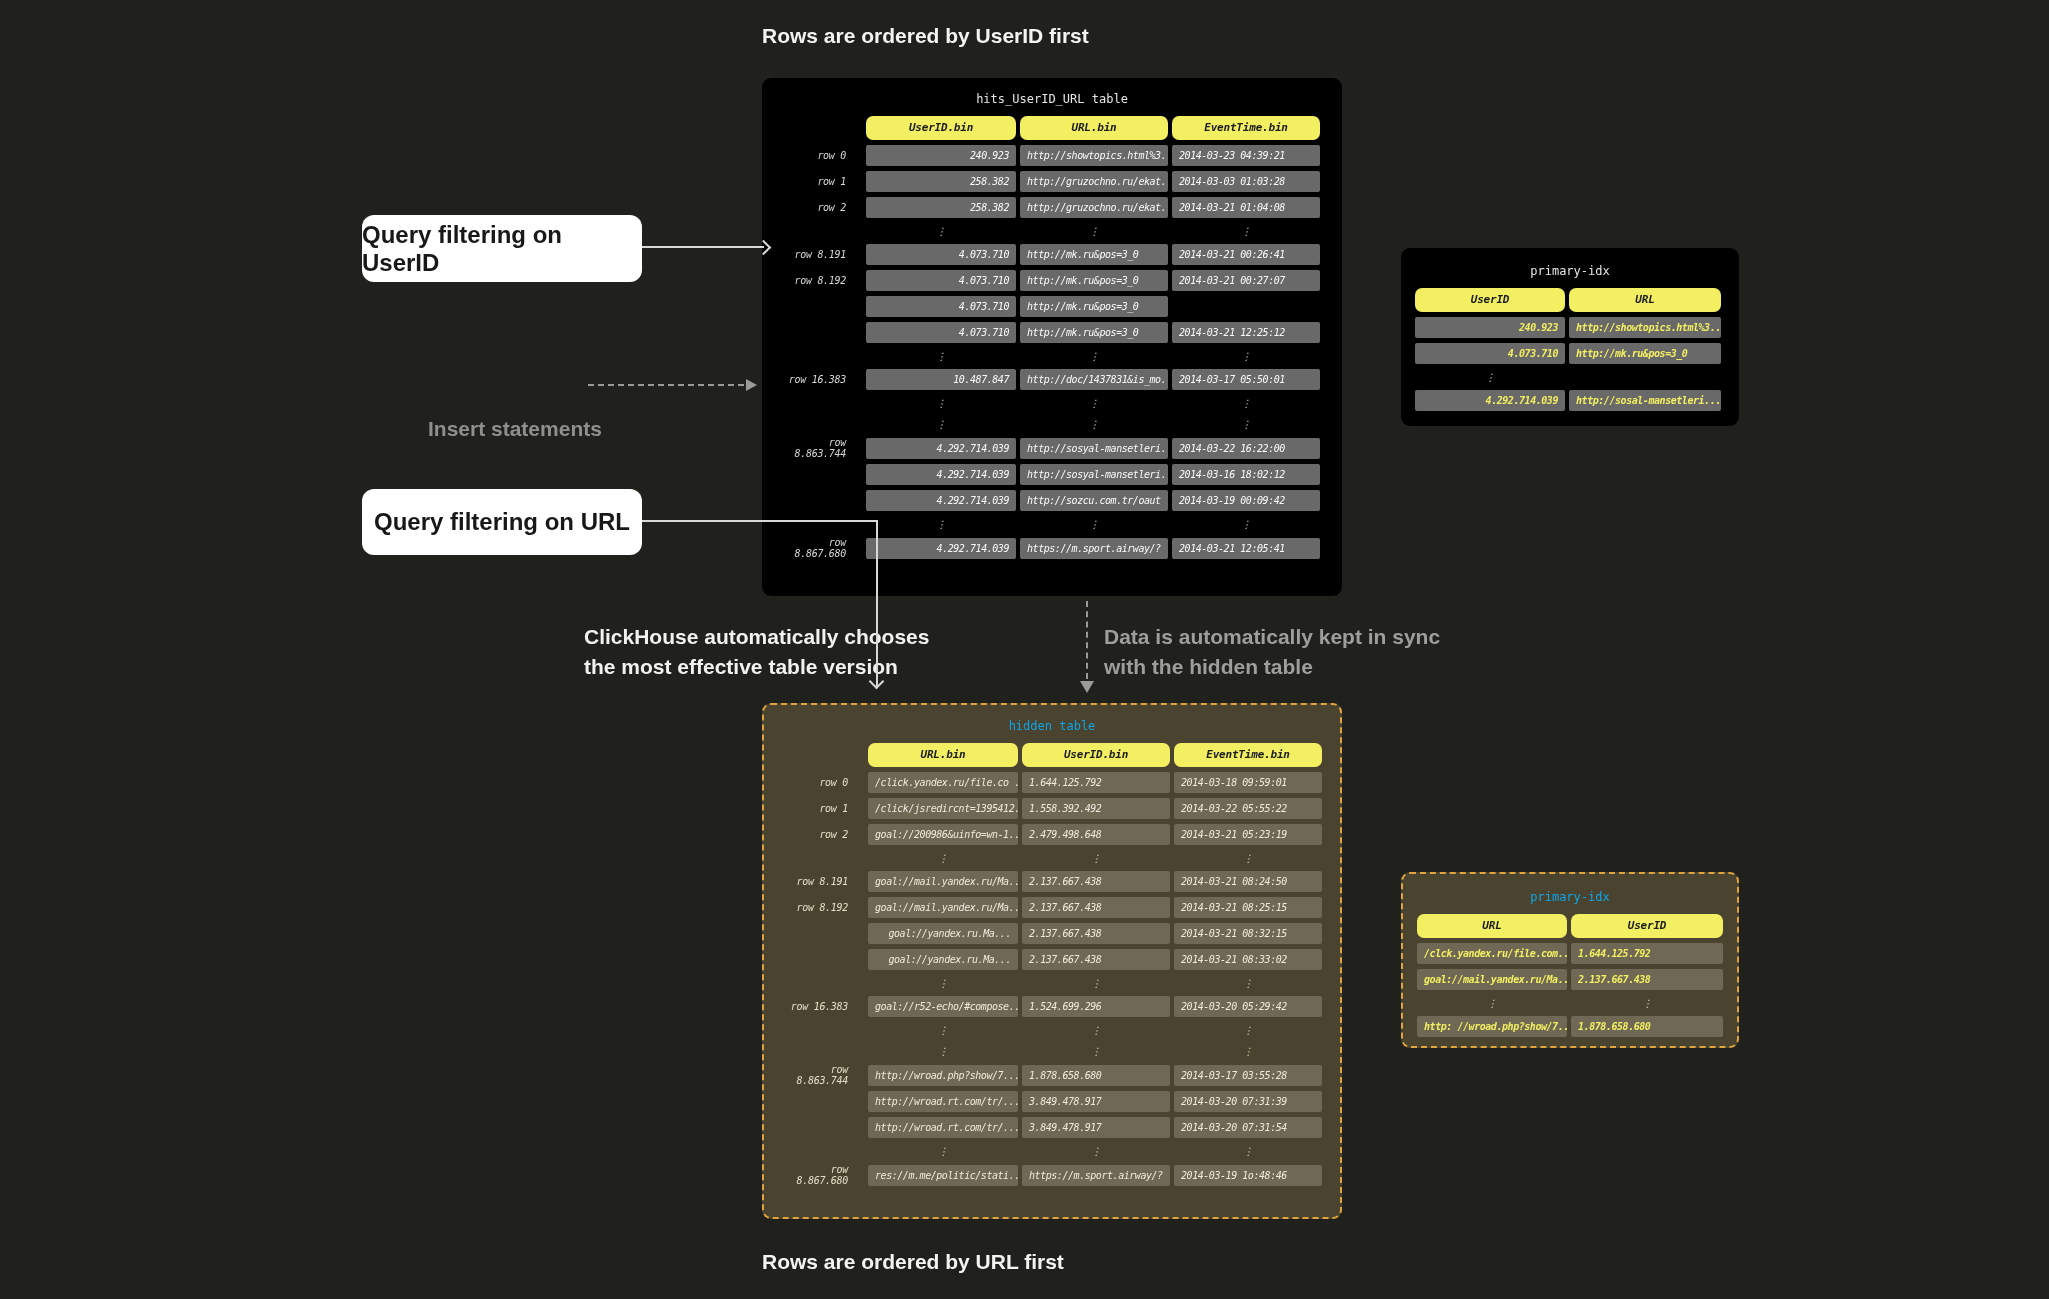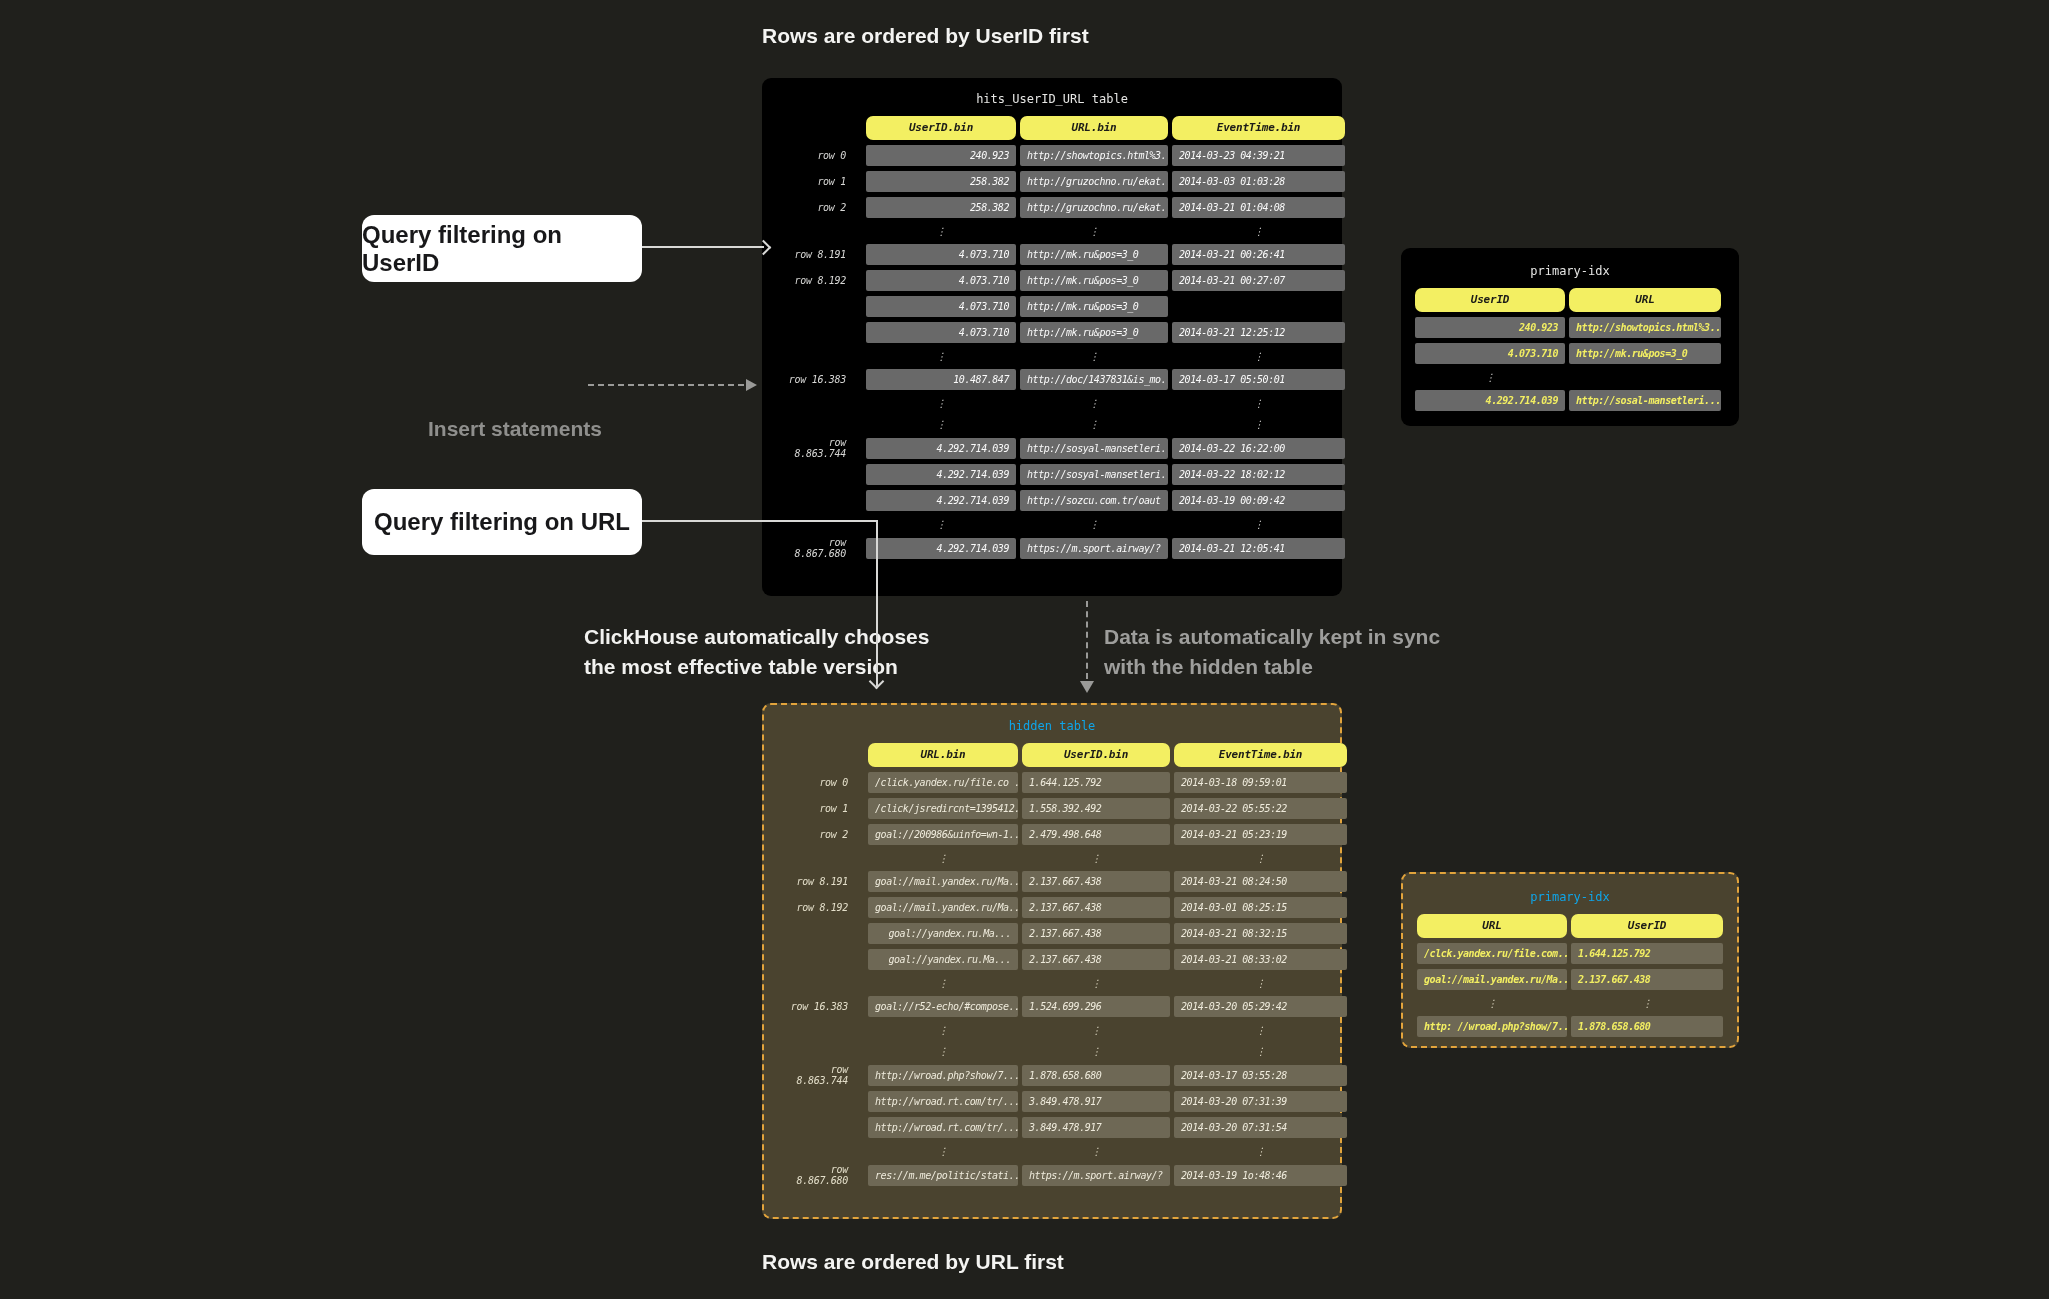--- a/index.html
+++ b/index.html
@@ -24,21 +24,21 @@
   .cell,.pill,.dotcell,.emptycell{
     box-sizing:border-box;height:21px;line-height:21px;margin-right:4px;
     font-family:"DejaVu Sans Mono",monospace;font-size:10px;letter-spacing:-0.45px;
     white-space:nowrap;overflow:hidden;padding:0 7px;border-radius:2px;flex:0 0 auto;
   }
   .pill{
     height:24px;line-height:24px;border-radius:7px;font-weight:bold;font-size:11px;
     text-align:center;color:#1c1c18;letter-spacing:-0.2px;
   }
   .dotcell,.emptycell{background:transparent !important;text-align:center;}
-  .w0{width:150px;} .w1{width:148px;} .w2{width:173px;}
+  .w0{width:150px;} .w1{width:148px;} .w2{width:148px;}
   .v0{width:150px;} .v1{width:152px;}
 
   
   .t-dark{background:#000000;}
   .t-dark .tbl-title{color:#e6e6e4;}
   .t-dark .rowlabel{color:#d8d8d6;}
   .t-dark .cell{background:#696969;color:#fbfbfb;}
   .t-dark .dotcell{color:#cfcfcd;}
   .t-dark .pill{background:#f3ef62;}
 
@@ -185,21 +185,21 @@
     <div class="trow">
       <span class="rowlabel">row 8.863.744</span>
       <span class="cell c0 w0">4.292.714.039</span>
       <span class="cell c1 w1">http://sosyal-mansetleri...</span>
       <span class="cell c2 w2">2014-03-22 16:22:00</span>
     </div>
     <div class="trow">
       <span class="rowlabel"></span>
       <span class="cell c0 w0">4.292.714.039</span>
       <span class="cell c1 w1">http://sosyal-mansetleri...</span>
-      <span class="cell c2 w2">2014-03-22 18:02:12</span>
+      <span class="cell c2 w2">2014-03-16 18:02:12</span>
     </div>
     <div class="trow">
       <span class="rowlabel"></span>
       <span class="cell c0 w0">4.292.714.039</span>
       <span class="cell c1 w1">http://sozcu.com.tr/oaut</span>
       <span class="cell c2 w2">2014-03-19 00:09:42</span>
     </div>
     <div class="trow" style="height: 16px; margin-bottom: 5px;">
       <span class="rowlabel"></span>
       <span class="dotcell w0">⋮</span>
@@ -273,21 +273,21 @@
     <div class="trow">
       <span class="rowlabel">row 8.191</span>
       <span class="cell c0 w0">goal://mail.yandex.ru/Ma...</span>
       <span class="cell c1 w1">2.137.667.438</span>
       <span class="cell c2 w2">2014-03-21 08:24:50</span>
     </div>
     <div class="trow">
       <span class="rowlabel">row 8.192</span>
       <span class="cell c0 w0">goal://mail.yandex.ru/Ma...</span>
       <span class="cell c1 w1">2.137.667.438</span>
-      <span class="cell c2 w2">2014-03-01 08:25:15</span>
+      <span class="cell c2 w2">2014-03-21 08:25:15</span>
     </div>
     <div class="trow">
       <span class="rowlabel"></span>
       <span class="cell c0 w0">goal://yandex.ru.Ma...</span>
       <span class="cell c1 w1">2.137.667.438</span>
       <span class="cell c2 w2">2014-03-21 08:32:15</span>
     </div>
     <div class="trow">
       <span class="rowlabel"></span>
       <span class="cell c0 w0">goal://yandex.ru.Ma...</span>

